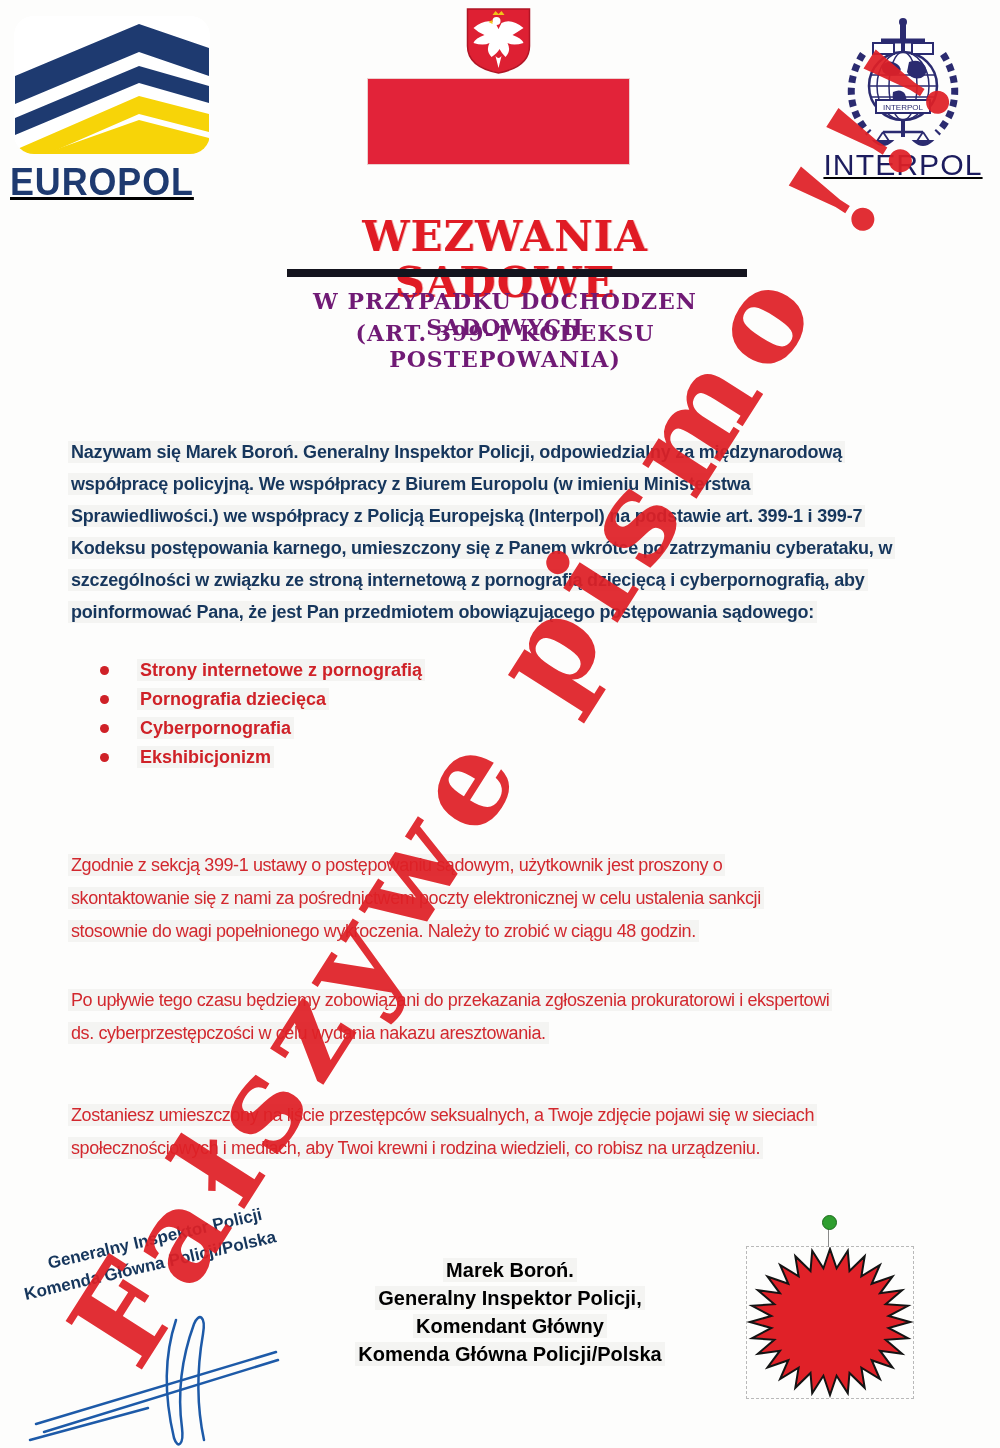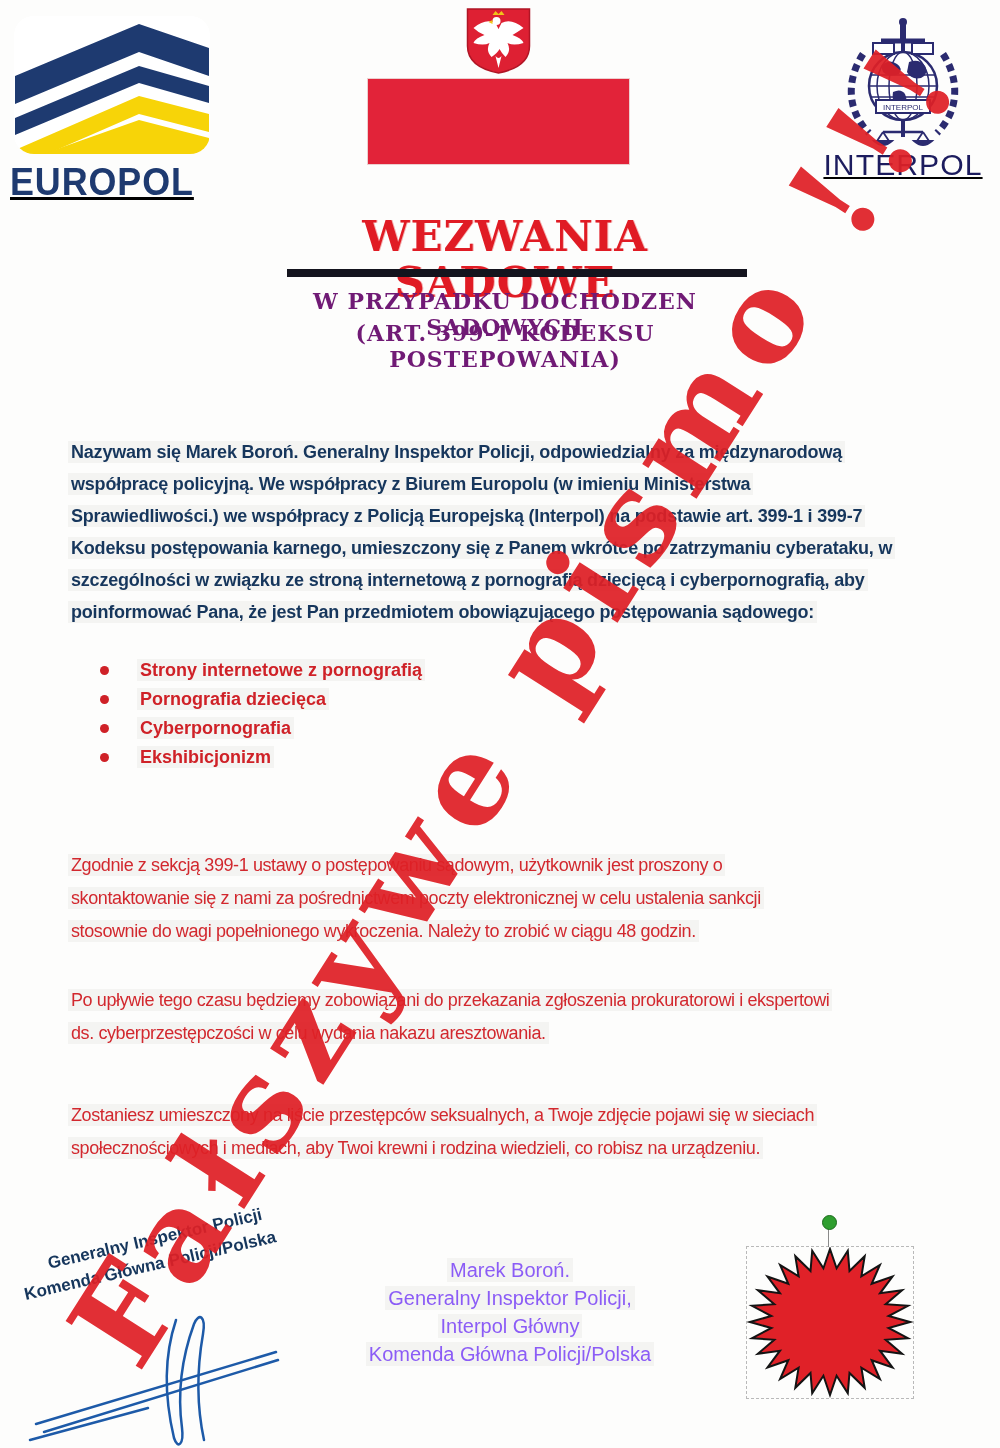--- a/index.html
+++ b/index.html
@@ -33,21 +33,21 @@
   #body-par{left:68px;top:436px;font-size:18px;font-weight:bold;color:#16365c;line-height:32px;letter-spacing:-.2px;}
   #offenses{left:100px;top:656px;font-size:18px;font-weight:bold;color:#cf2127;}
   .offense{display:flex;align-items:center;height:29px;}
   .bullet-dot{width:9px;height:9px;border-radius:50%;background:#cf2127;margin-right:28px;flex:none;}
   .red-par{left:68px;font-size:18px;font-weight:normal;color:#d2282e;line-height:33px;letter-spacing:-.4px;}
   #red-par-1{top:849px;}
   #red-par-2{top:984px;}
   #red-par-3{top:1099px;}
   
   #sig-block{left:325px;top:1256px;width:370px;text-align:center;
-    font-size:20px;font-weight:normal;color:#8b5cf6;line-height:28px;}
+    font-size:20px;font-weight:bold;color:#000000;line-height:28px;}
   #stamp{left:16px;top:1258px;transform:rotate(-13deg);transform-origin:left top;
     font-size:17px;font-weight:bold;color:#16365c;line-height:25px;white-space:nowrap;}
   #stamp .stamp-l1{padding-left:30px;}
   #signature-svg{left:28px;top:1312px;}
   
   #seal-select{left:746px;top:1246px;width:166px;height:151px;border:1px dashed #b9b9b9;}
   #seal-handle{left:822px;top:1215px;width:13px;height:13px;border-radius:50%;
     background:#2f9e2f;border:1px solid #1c6b1c;}
   #seal-stem{left:828px;top:1229px;width:1px;height:18px;background:#8a8a8a;}
   
@@ -172,21 +172,21 @@
     <path d="M8,112 L248,40"></path>
     <path d="M16,120 L250,48"></path>
     <path d="M2,128 L120,96"></path>
     <path d="M148,8 C134,50 138,92 146,126 C150,138 156,132 154,116 C148,72 158,34 166,12 C171,0 178,4 175,22 C168,62 170,100 176,128"></path>
   </g>
 </svg>
 
 <div class="abs" id="sig-block">
   <div class="ln"><span>Marek Boroń.</span></div>
   <div class="ln"><span>Generalny Inspektor Policji,</span></div>
-  <div class="ln"><span>Interpol Główny</span></div>
+  <div class="ln"><span>Komendant Główny</span></div>
   <div class="ln"><span>Komenda Główna Policji/Polska</span></div>
 </div>
 
 <div class="abs" id="seal-select">
   <svg width="166" height="151" viewBox="0 0 166 151">
     <polygon id="star-poly" fill="#e02128" stroke="#141414" stroke-width="2" points="83.0,2.0 89.6,21.3 100.8,3.8 102.5,24.0 117.7,9.2 114.4,29.3 132.9,17.9 124.7,36.8 145.5,29.5 133.0,46.3 155.1,43.3 138.7,57.2 161.0,58.8 141.6,69.0 163.0,75.0 141.6,81.0 161.0,91.2 138.7,92.8 155.1,106.7 133.0,103.7 145.5,120.5 124.7,113.2 132.9,132.1 114.4,120.7 117.7,140.8 102.5,126.0 100.8,146.2 89.6,128.7 83.0,148.0 76.4,128.7 65.2,146.2 63.5,126.0 48.3,140.8 51.6,120.7 33.1,132.1 41.3,113.2 20.5,120.5 33.0,103.7 10.9,106.7 27.3,92.8 5.0,91.2 24.4,81.0 3.0,75.0 24.4,69.0 5.0,58.8 27.3,57.2 10.9,43.3 33.0,46.3 20.5,29.5 41.3,36.8 33.1,17.9 51.6,29.3 48.3,9.2 63.5,24.0 65.2,3.8 76.4,21.3"></polygon>
   </svg>
 </div>
 <div class="abs" id="seal-stem"></div>
 <div class="abs" id="seal-handle"></div>

